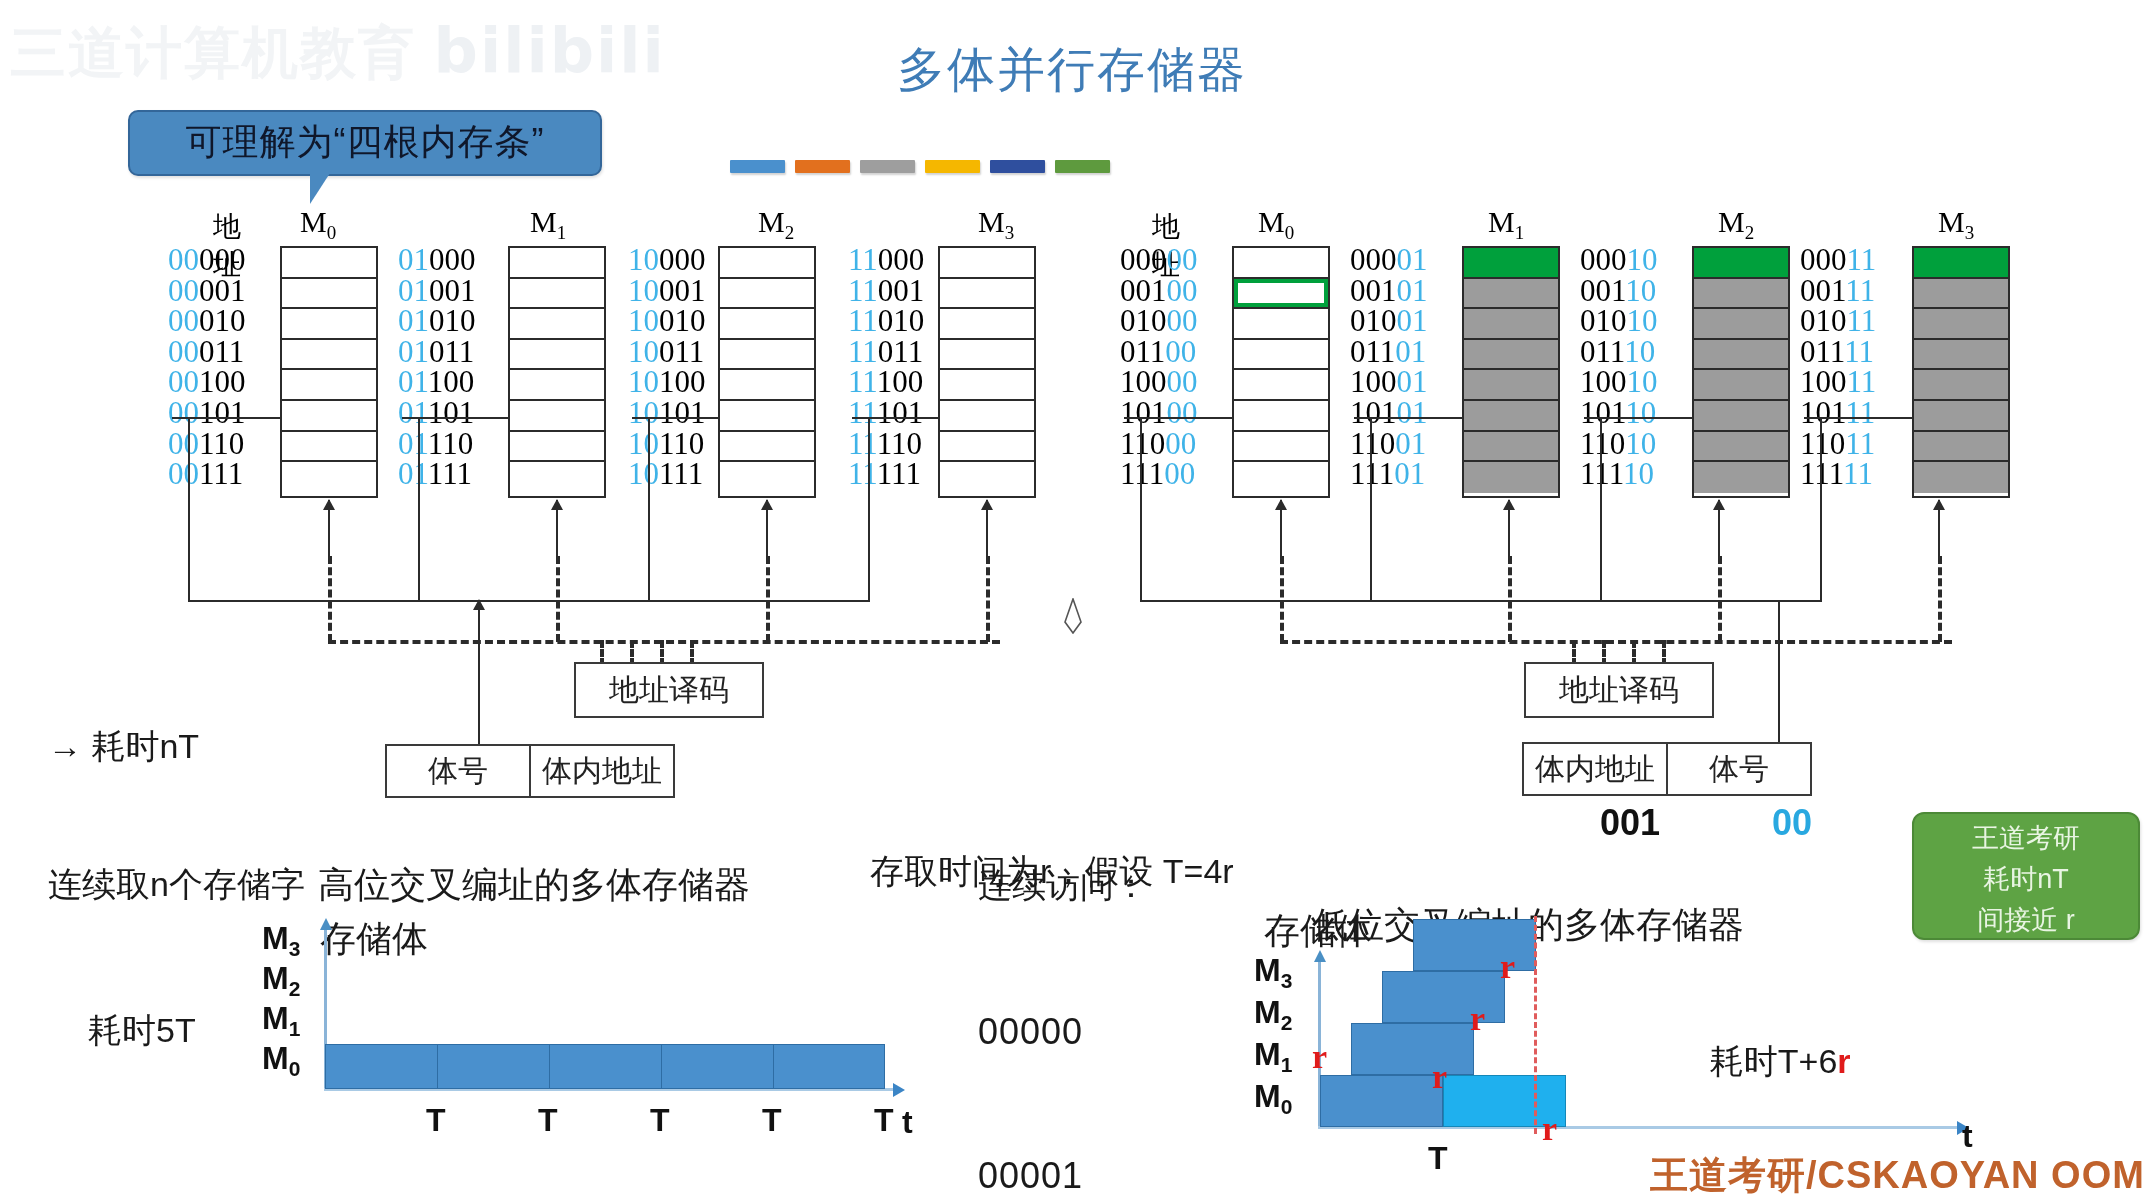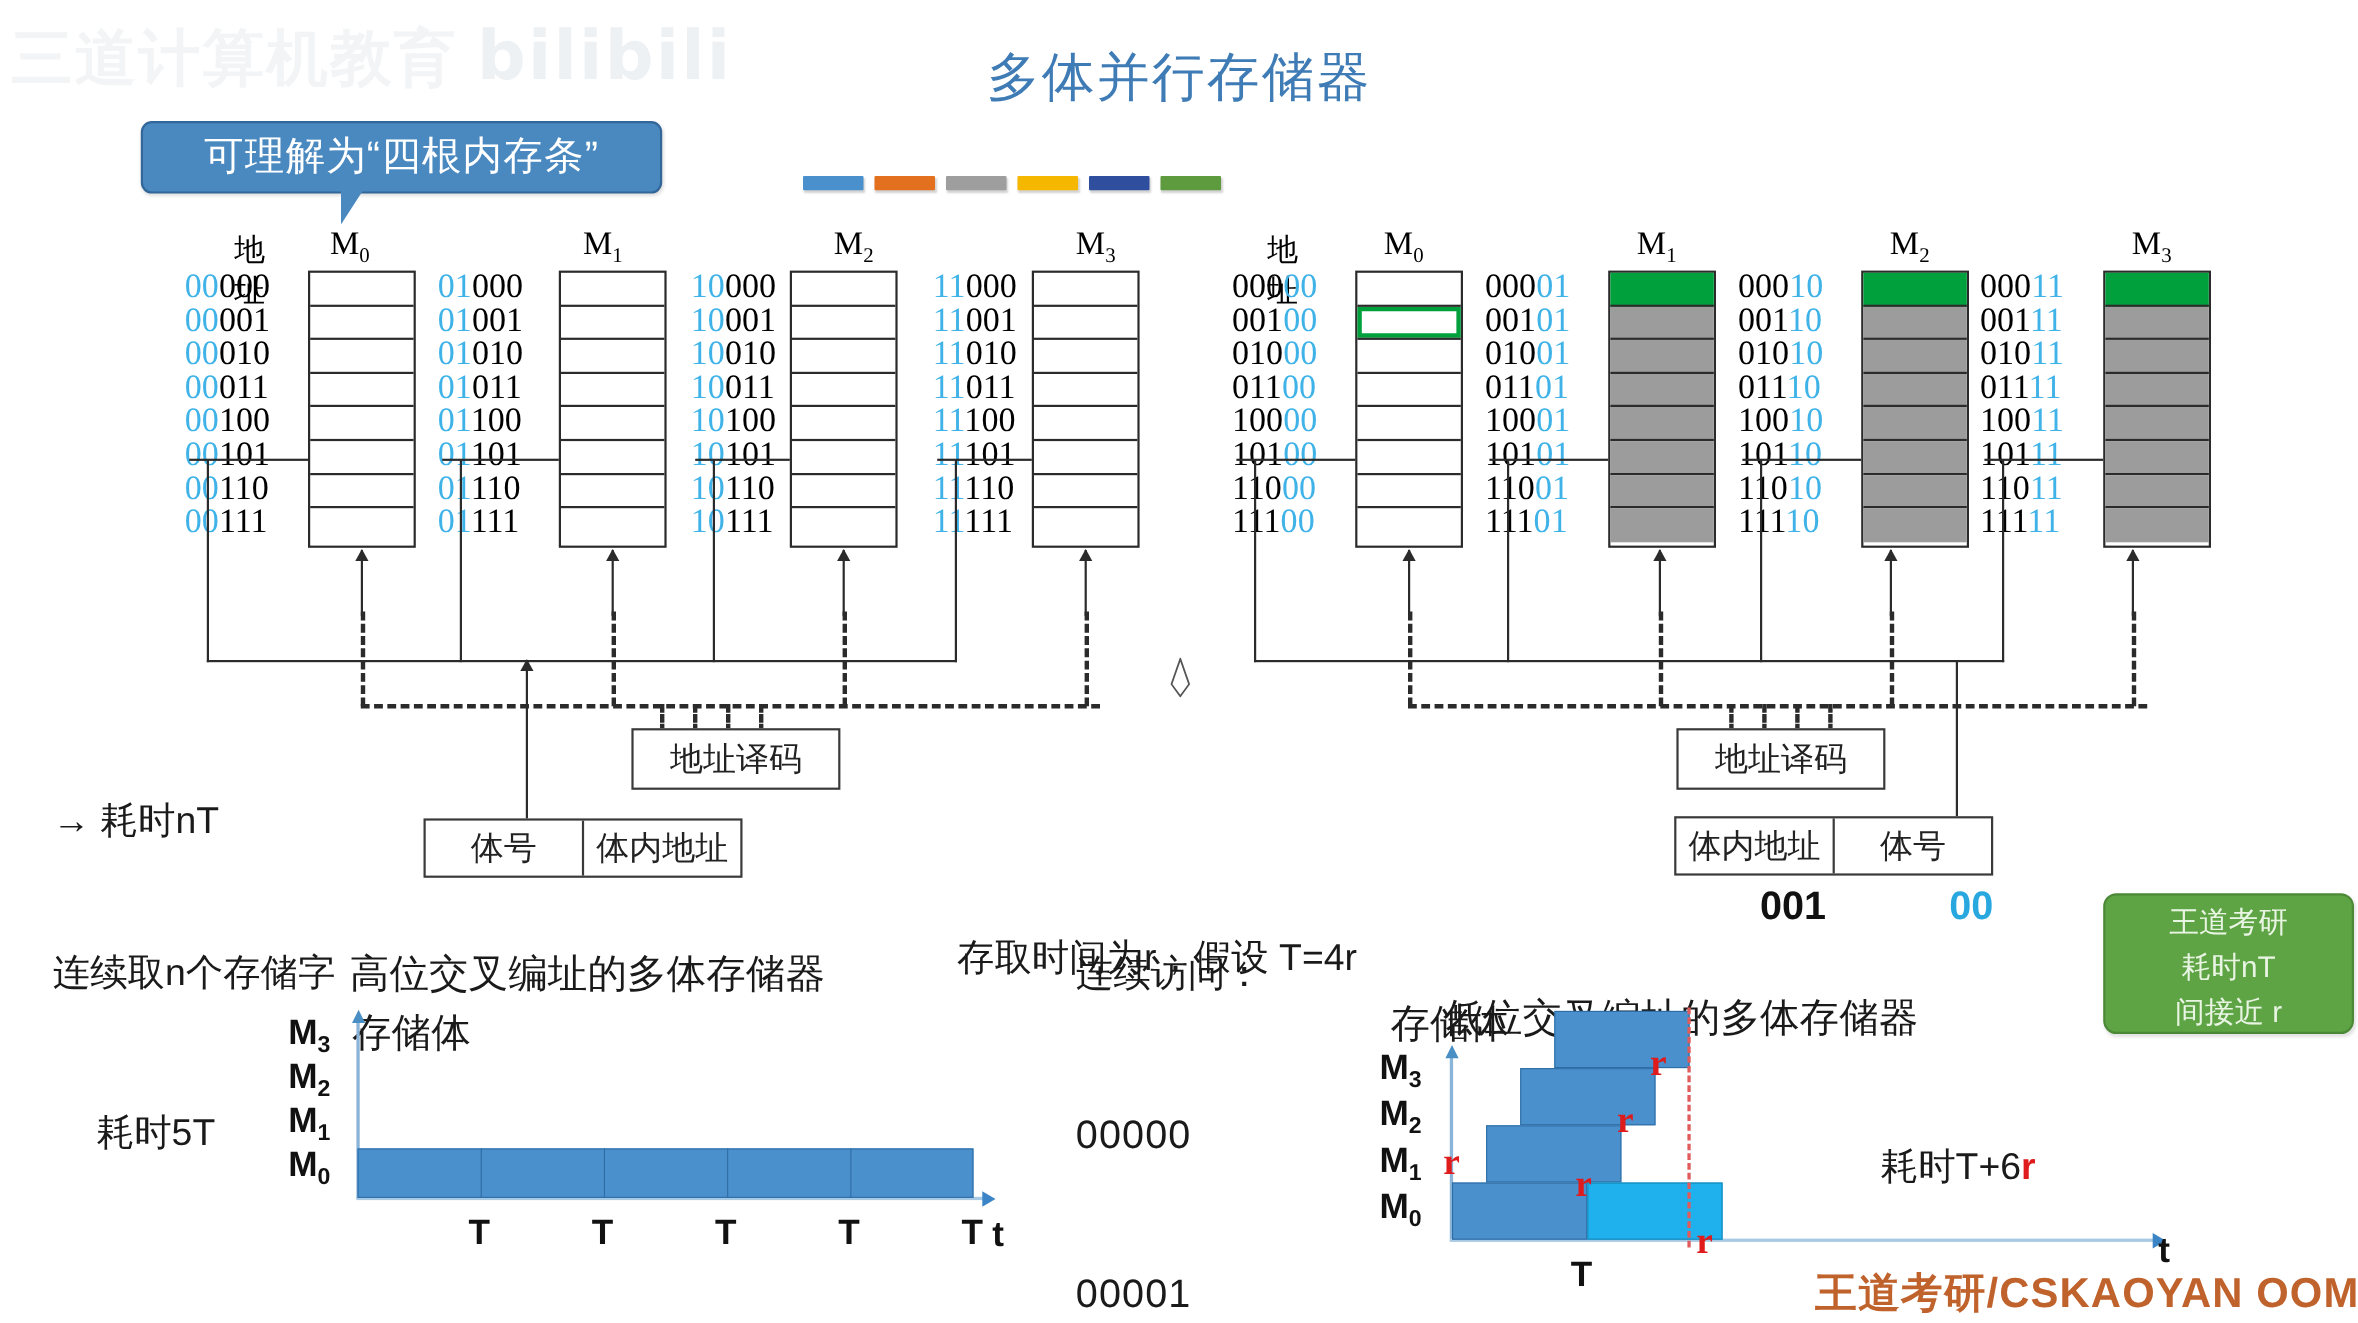--- a/index.html
+++ b/index.html
@@ -18,21 +18,21 @@
   #title{
     left:822px;top:38px;width:500px;text-align:center;
     font-family:"Liberation Serif","DejaVu Serif",serif;
     font-size:48px;color:#3f7cb6;font-weight:400;letter-spacing:2px;
   }
   #title-bars{left:730px;top:160px;width:380px;display:flex;gap:10px;}
   #title-bars span{height:13px;flex:1;border-radius:1px;box-shadow:1px 2px 2px rgba(0,0,0,.18);}
   
   #callout-blue{
     left:128px;top:110px;width:470px;height:62px;background:#4a89c0;
-    border:2px solid #336699;border-radius:10px;color:#ffffff;
+    border:2px solid #336699;border-radius:10px;color:#0f172a;
     font-size:36px;line-height:60px;text-align:center;letter-spacing:1px;
     box-shadow:1px 2px 3px rgba(0,0,0,.12);
   }
   #callout-blue-tail{
     left:310px;top:170px;width:0;height:0;
     border-left:22px solid #4a89c0;border-right:42px solid transparent;
     border-bottom:34px solid transparent;
   }
   
   #callout-green{

